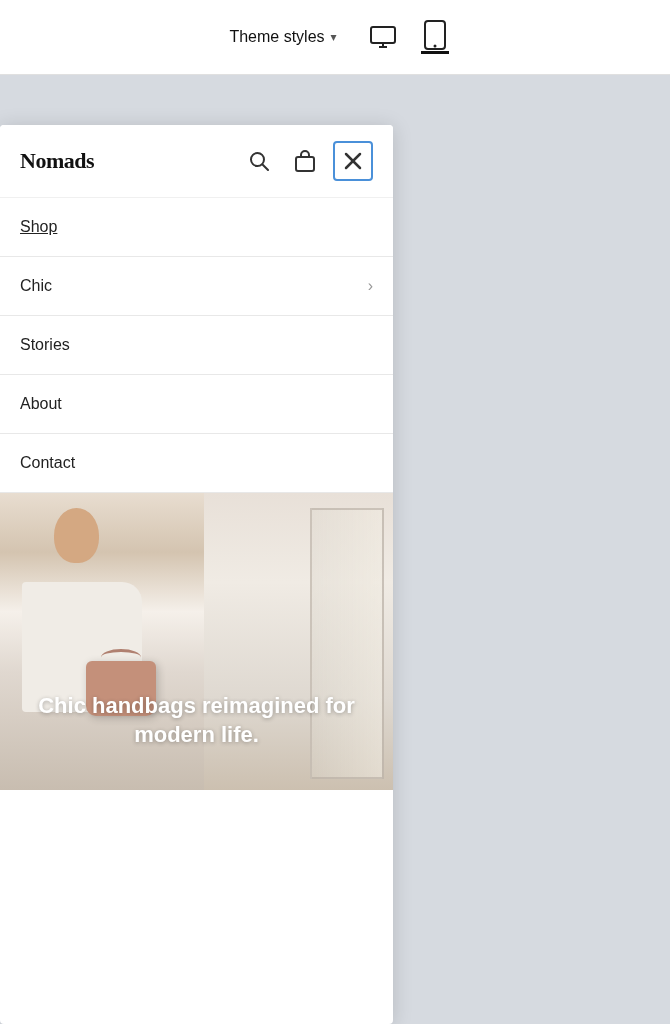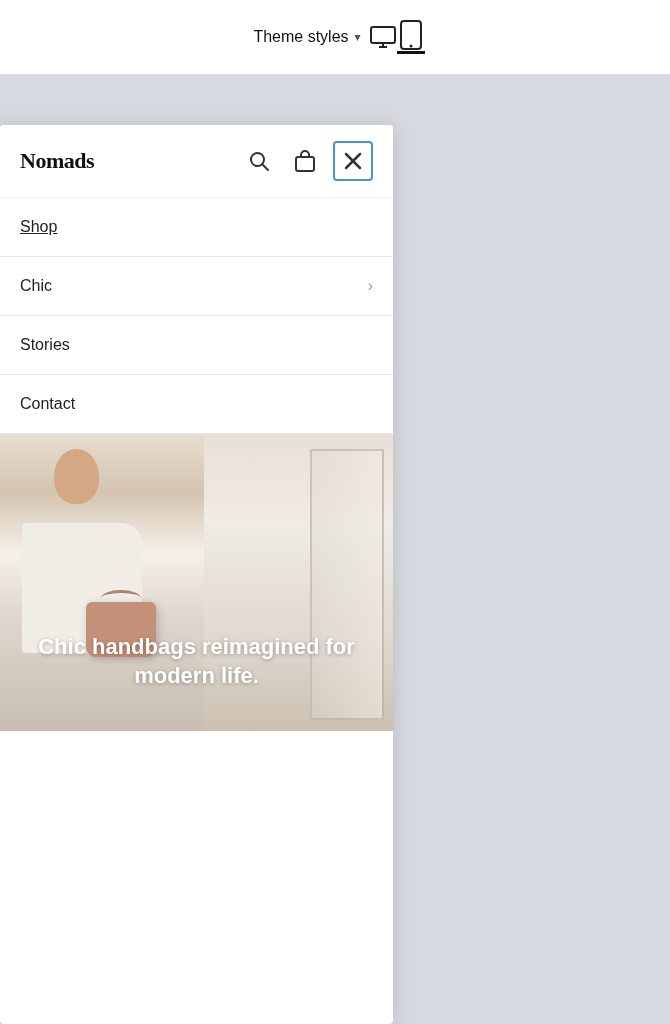--- a/index.html
+++ b/index.html
@@ -20,20 +20,21 @@
       display: flex;
       align-items: center;
       justify-content: center;
       border-bottom: 1px solid #e0e0e0;
       position: relative;
     }
 
     .top-bar-center {
       display: flex;
       align-items: center;
+      gap: 24px;
     }
 
     .theme-styles-btn {
       display: flex;
       align-items: center;
       gap: 6px;
       font-size: 16px;
       font-weight: 500;
       color: #111;
       cursor: pointer;
@@ -329,20 +330,23 @@
 
       <div class="menu-item">
         <span class="menu-item-label">Chic</span>
         <span class="chevron-right">›</span>
       </div>
 
       <div class="menu-item">
         <span class="menu-item-label">Stories</span>
       </div>
 
+      <div class="menu-item">
+        <span class="menu-item-label">About</span>
+      </div>
 
       <div class="menu-item">
         <span class="menu-item-label">Contact</span>
       </div>
 
     </div>
 
     <div class="hero-image">
       <div class="hero-figure"></div>
       <div class="hero-bag"></div>

